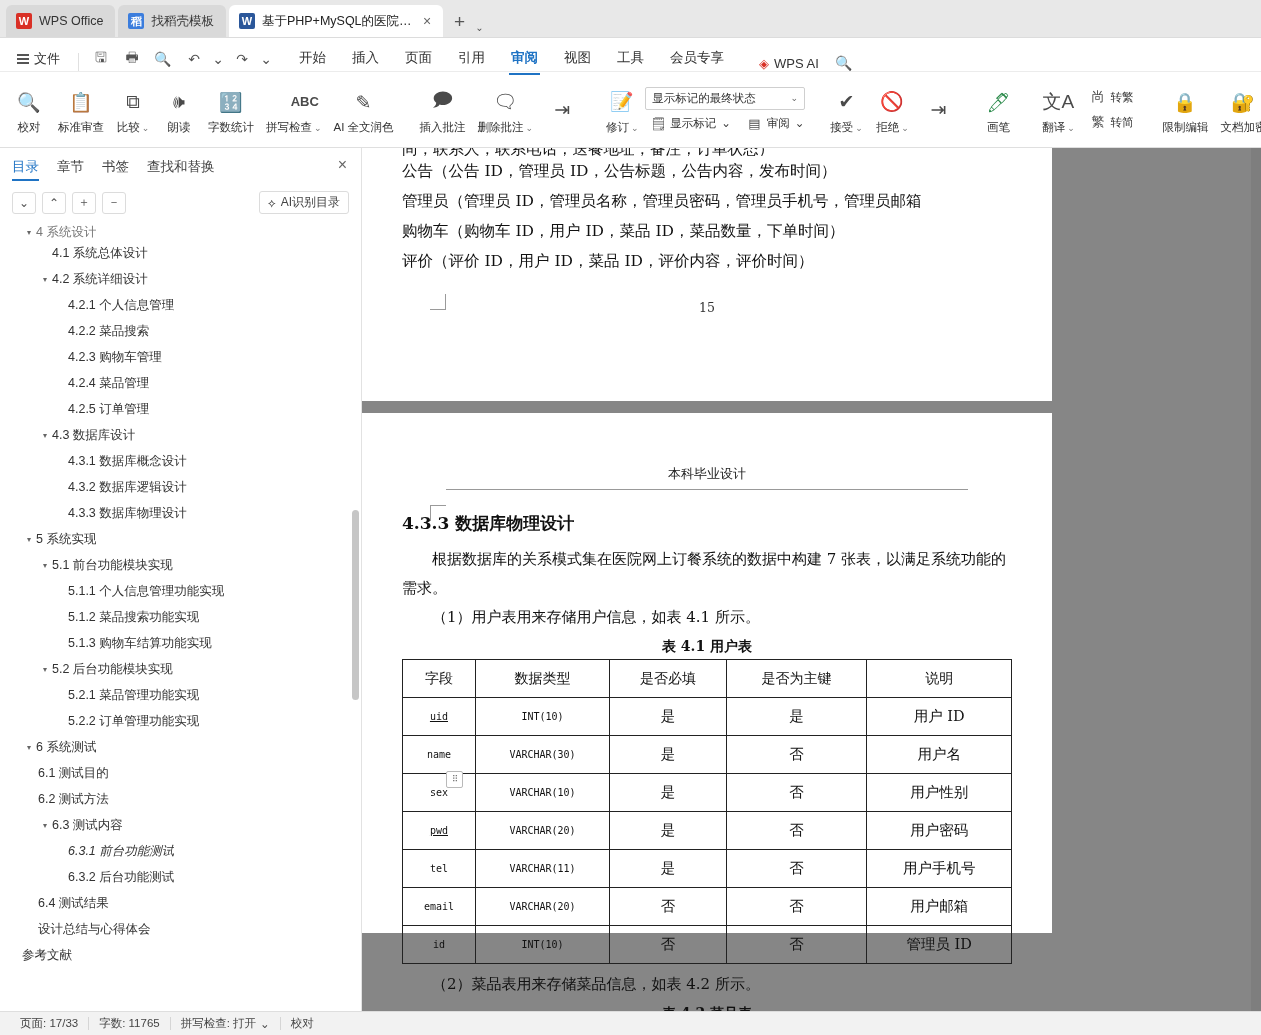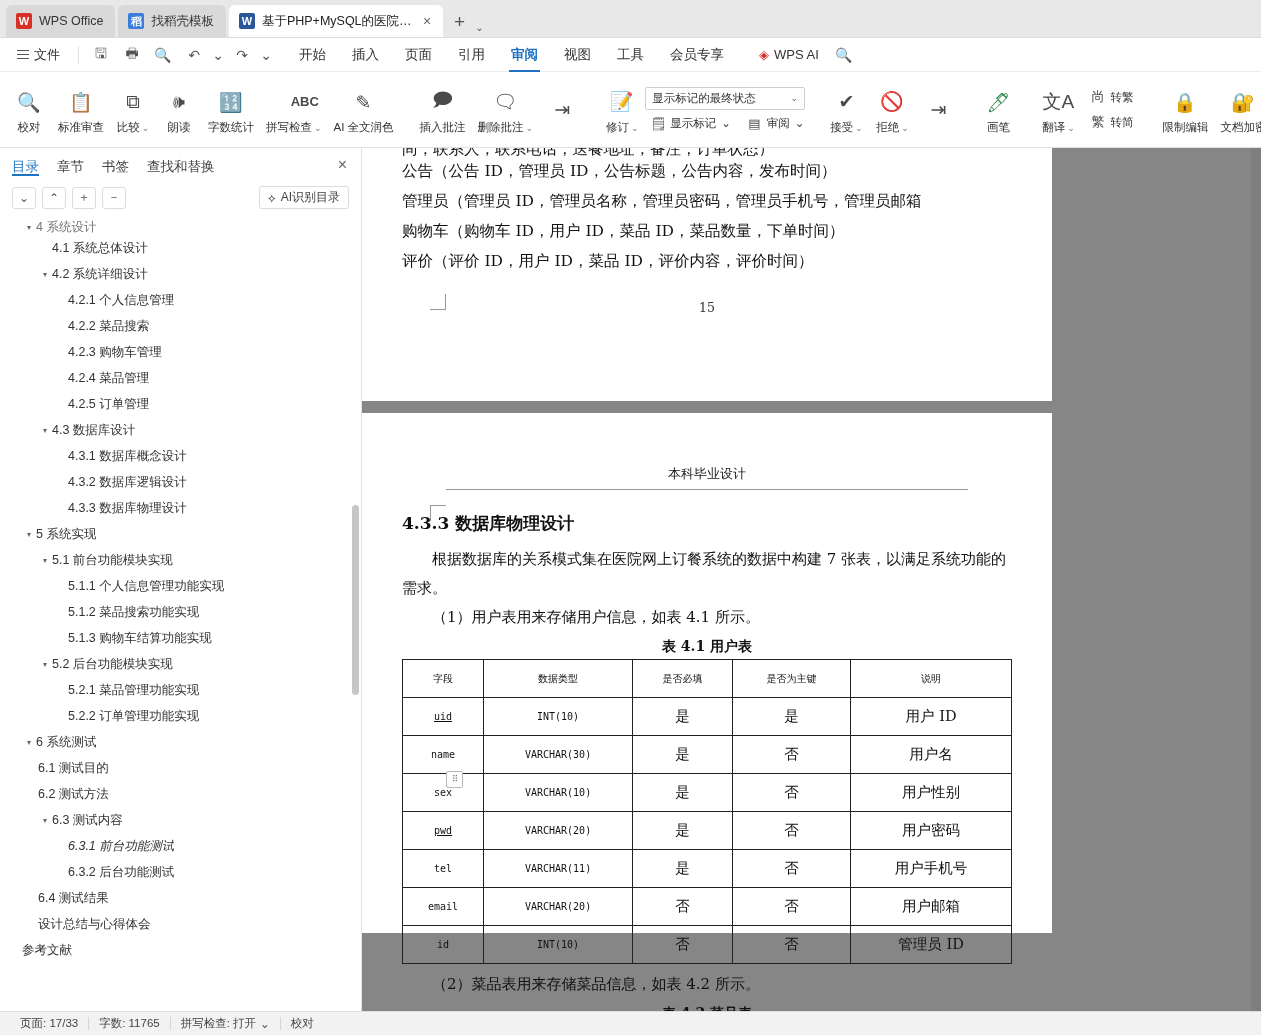--- a/index.html
+++ b/index.html
@@ -35,21 +35,21 @@
   }
   .ico-wps { background: #d93026; }
   .ico-tpl { background: #3b7ddd; }
   .ico-doc { background: #2b579a; }
   .tab-close { font-size: 14px; color: #666; margin-left: 4px; cursor: default; }
   .tab-new { font-size: 19px; color: #555; padding: 0 8px 4px 8px; }
   .tab-caret { font-size: 10px; color: #555; padding: 0 6px 4px 2px; }
 
   
   .menubar {
-    height: 34px; background: #ffffff; display: flex; align-items: center;
+    height: 34px; background: #ffffff; display: flex; align-items: flex-end;
     padding: 0 8px; gap: 5px; border-bottom: 1px solid #ececec;
     font-size: 13px; color: #333;
   }
   .menu-file {
     display: flex; align-items: center; gap: 5px; padding: 3px 9px;
     border-radius: 3px;
   }
   .hamburger { display: inline-block; width: 12px; }
   .hamburger i { display: block; height: 1.5px; background: #555; margin: 2.5px 0; }
   .qa-btn {
@@ -108,21 +108,21 @@
 
   
   .navpane {
     width: 362px; background: #ffffff; border-right: 1px solid #e2e2e2;
     display: flex; flex-direction: column; position: relative;
   }
   .nav-tabs {
     display: flex; align-items: center; padding: 10px 12px 6px 12px; gap: 18px;
     font-size: 13.5px; color: #444; position: relative;
   }
-  .nav-tab { position: relative; }
+  .nav-tab { position: relative; padding-bottom: 5px; }
   .nav-tab.active { color: #1f73c4; }
   .nav-tab.active:after {
     content: ""; position: absolute; left: 0; right: 0; bottom: 0; height: 2px; background: #1f73c4;
   }
   .nav-close { position: absolute; right: 14px; top: 8px; font-size: 16px; color: #666; }
   .nav-toolbar {
     display: flex; align-items: center; gap: 6px; padding: 4px 12px 8px 12px;
   }
   .nav-tbtn {
     width: 24px; height: 22px; border: 1px solid #dcdcdc; border-radius: 3px;
@@ -191,21 +191,21 @@
     font-size: 14px; color: #111; margin: 6px 0 3px 0;
   }
   table.doc {
     border-collapse: collapse; width: 100%; font-family: "DejaVu Serif", serif;
   }
   table.doc td {
     border: 1px solid #222; height: 38px; text-align: center; font-size: 14.5px; color: #111;
     padding: 0 6px;
   }
   table.doc td.mono { font-family: "DejaVu Sans Mono", monospace; font-size: 10px; }
-  table.doc tr.head td { font-size: 10px; }
+  table.doc tr.head td { font-size: 14px; }
   .corner-mark {
     position: absolute; width: 14px; height: 14px; border-right: 1px solid #9a9a9a;
     border-bottom: 1px solid #9a9a9a;
   }
   .drag-handle {
     position: absolute; left: 84px; top: 358px; width: 17px; height: 17px;
     border: 1px solid #b9b9b9; background: #fff; border-radius: 2px;
     display: flex; align-items: center; justify-content: center;
     font-size: 9px; color: #777; letter-spacing: -1px; line-height: 5px;
   }

